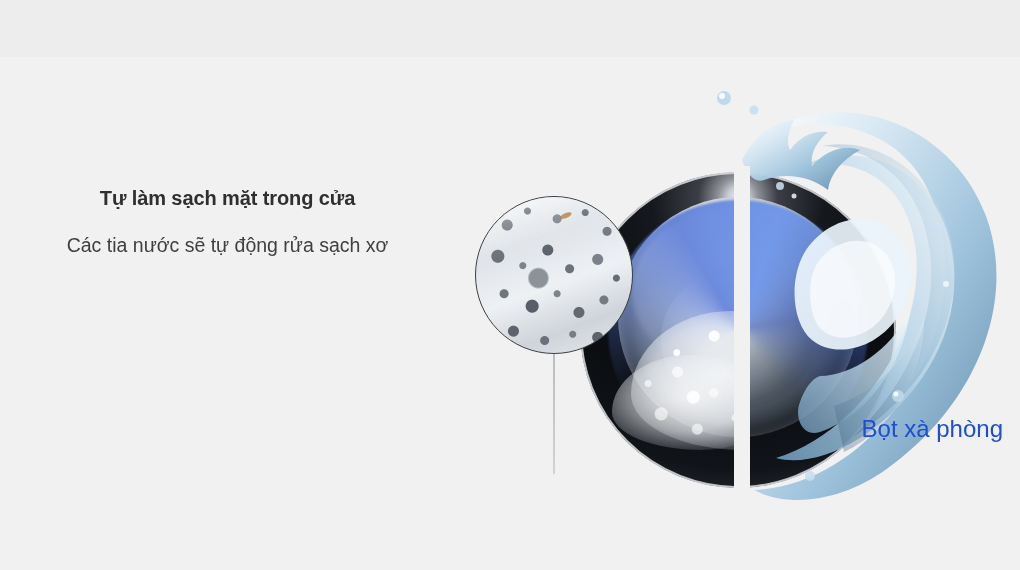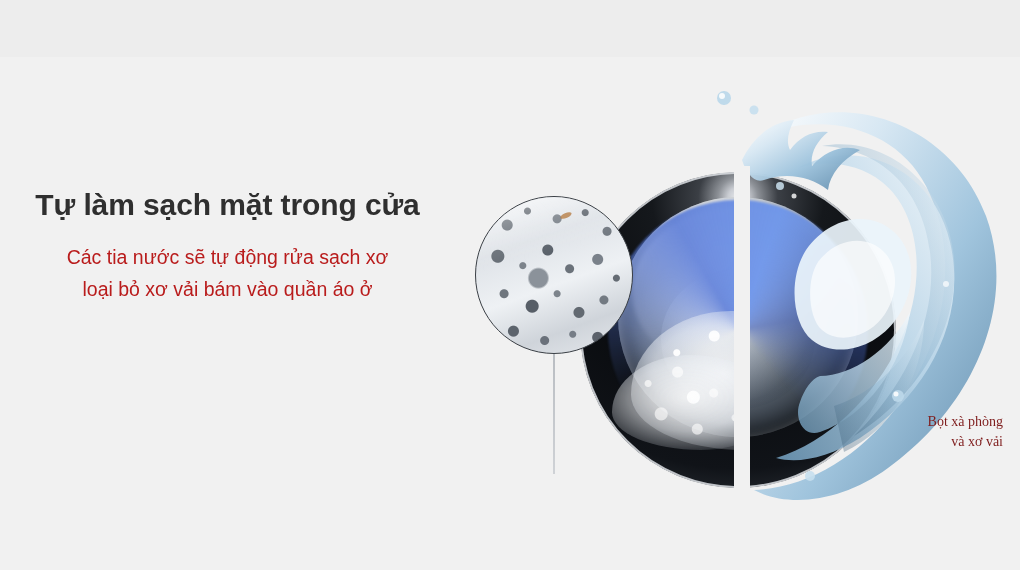--- a/index.html
+++ b/index.html
@@ -33,33 +33,33 @@
   .text-col {
     position: absolute;
     left: 0px;
     top: 186px;
     width: 455px;
     text-align: center;
   }
   .headline {
     margin: 0;
     padding: 0 16px;
-    font-size: 30px;
+    font-size: 20px;
     line-height: 1.28;
     font-weight: bold;
     color: #2f2f2f;
     letter-spacing: -0.1px;
   }
   .headline .line { display: block; }
   .body-copy {
     margin: 18px 0 0 0;
     padding: 0 20px;
     font-size: 19.5px;
     line-height: 1.62;
-    color: #b91c1c;
+    color: #404040;
     font-weight: 400;
   }
   .body-copy .line { display: block; }
 
   
   .stage {
     position: absolute;
     left: 430px;
     top: 60px;
     width: 590px;
@@ -254,42 +254,40 @@
     pointer-events: none;
   }
 
   
   .caption-foam {
     position: absolute;
     left: 408px;
     top: 352px;
     width: 165px;
     text-align: right;
-    font-size: 14px;
+    font-size: 24px;
     line-height: 1.45;
-    color: #7f1d1d;
+    color: #1d4ed8;
     z-index: 9;
-    font-family: Liberation Serif, serif;
   }
   .caption-foam .line { display: block; }
 </style>
 </head>
 <body>
 
 <div id="root">
 
   <div class="top-band"></div>
 
   <div class="text-col">
     <h1 class="headline">
       <span class="line">Tự làm sạch mặt trong cửa</span>
     </h1>
     <p class="body-copy">
       <span class="line">Các tia nước sẽ tự động rửa sạch xơ</span>
-      <span class="line">loại bỏ xơ vải bám vào quần áo ở</span>
     </p>
   </div>
 
   <div class="stage">
 
     <div class="drum-wrap">
 
       <div class="drum-half drum-left">
         <div class="inner">
           <div class="bezel"></div>
@@ -366,17 +364,16 @@
       <circle cx="78" cy="110" r="4" fill="#cbe2f0" opacity="0.85"></circle>
       <circle cx="92" cy="120" r="2.5" fill="#ffffff" opacity="0.8"></circle>
       <circle cx="196" cy="320" r="6" fill="#bcd8ea" opacity="0.9"></circle>
       <circle cx="194" cy="318" r="2.5" fill="#ffffff" opacity="0.85"></circle>
       <circle cx="108" cy="400" r="5" fill="#c6dfee" opacity="0.9"></circle>
       <circle cx="244" cy="208" r="3" fill="#ffffff" opacity="0.7"></circle>
     </svg>
 
     <div class="caption-foam">
       <span class="line">Bọt xà phòng</span>
-      <span class="line">và xơ vải</span>
     </div>
 
   </div>
 </div>
 
 </body></html>

